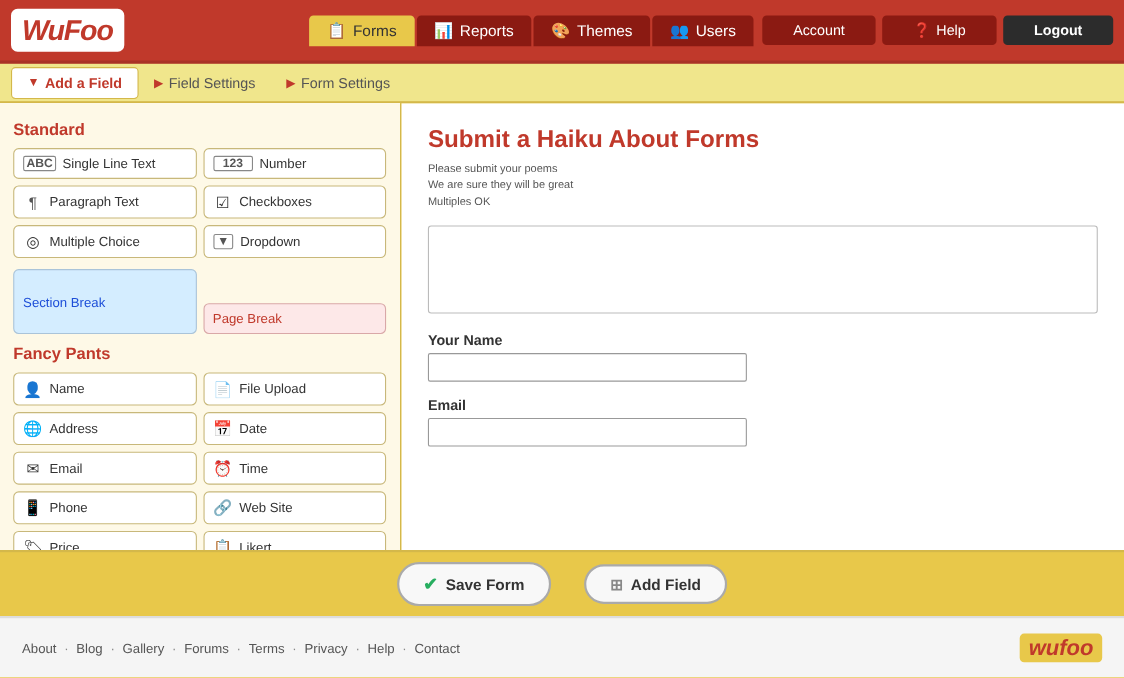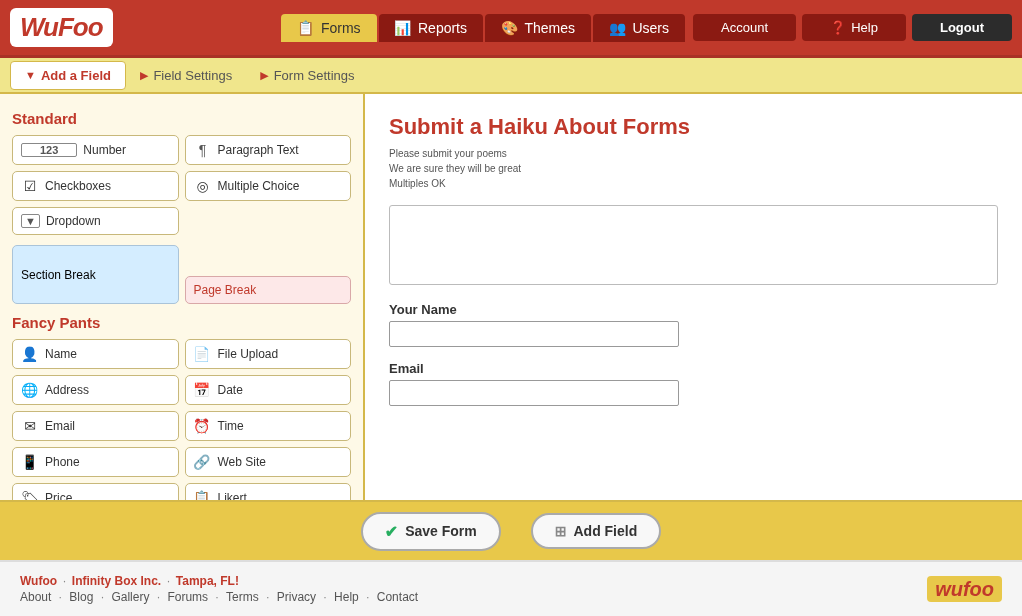--- a/index.html
+++ b/index.html
@@ -135,21 +135,21 @@
       cursor: pointer;
       font-size: 12px;
       display: flex;
       align-items: center;
       gap: 6px;
       color: #333;
     }
     .field-btn.section-break {
       background: #d4edff;
       border-color: #aac4d9;
-      color: #000000;
+      color: #1d4ed8;
     }
     .field-btn.page-break {
       background: #fde8e8;
       border-color: #d9a8a8;
       color: #c0392b;
       margin-top: 31px;
     }
     .field-icon {
       font-size: 14px;
       min-width: 18px;
@@ -308,21 +308,25 @@
     <span>Form Settings</span>
   </div>
 </div>
 
 <div id="main">
 
   <div id="sidebar">
     <div class="sidebar-section-title">Standard</div>
     <div class="field-grid">
       <button class="field-btn">
-        <span class="field-icon" style="font-size:11px;font-weight:bold;color:#555;border:1px solid #888;padding:0 18px;border-radius:2px;">123</span>
+        <span class="field-icon" style="font-size:11px;font-weight:bold;color:#555;border:1px solid #888;padding:0 2px;border-radius:2px;">ABC</span>
+        <span>Single Line Text</span>
+      </button>
+      <button class="field-btn">
+        <span class="field-icon" style="font-size:11px;font-weight:bold;color:#555;border:1px solid #888;padding:0 8px;border-radius:2px;">123</span>
         <span>Number</span>
       </button>
       <button class="field-btn">
         <span class="field-icon" style="color:#555;">¶</span>
         <span>Paragraph Text</span>
       </button>
       <button class="field-btn">
         <span class="field-icon">☑</span>
         <span>Checkboxes</span>
       </button>
@@ -412,27 +416,20 @@
     <span>Save Form</span>
   </button>
   <button class="save-btn">
     <span class="add-icon">⊞</span>
     <span>Add Field</span>
   </button>
 </div>
 
 <div id="footer">
   <div id="footer-left">
-    <div>
-      <span class="footer-brand">Wufoo</span>
-      <span class="dot-sep">·</span>
-      <span class="footer-brand">Infinity Box Inc.</span>
-      <span class="dot-sep">·</span>
-      <span class="footer-brand">Tampa, FL!</span>
-    </div>
     <div class="footer-links">
       <a href="#">About</a>
       <span class="dot-sep">·</span>
       <a href="#">Blog</a>
       <span class="dot-sep">·</span>
       <a href="#">Gallery</a>
       <span class="dot-sep">·</span>
       <a href="#">Forums</a>
       <span class="dot-sep">·</span>
       <a href="#">Terms</a>

